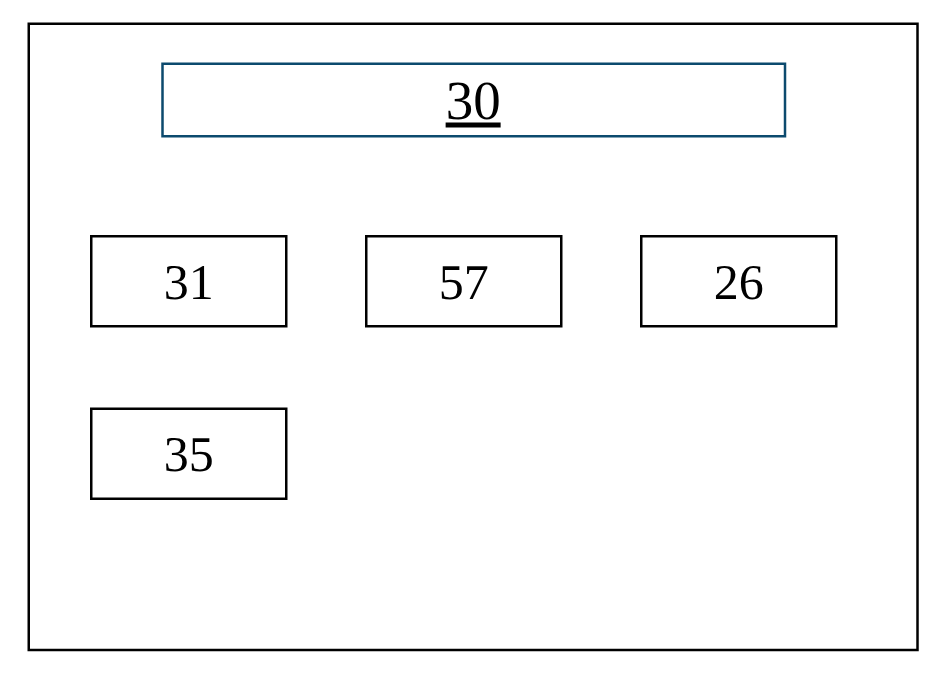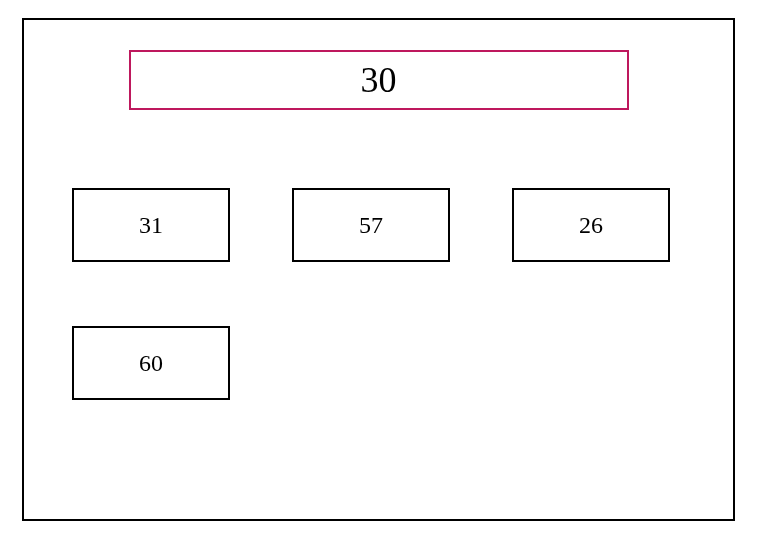--- a/index.html
+++ b/index.html
@@ -23,39 +23,40 @@
       flex-direction: column;
     }
     .header-row {
       display: flex;
       justify-content: center;
       margin-bottom: 78px;
     }
     .header-box {
       width: 500px;
       height: 60px;
-      border: 2px solid #be185d;
+      border: 2px solid #0c4a6e;
       display: flex;
       align-items: center;
       justify-content: center;
-      font-size: 36px;
+      font-size: 44px;
+      text-decoration: underline;
     }
     .row {
       display: flex;
       gap: 62px;
       margin-bottom: 64px;
     }
     .box {
       width: 158px;
       height: 74px;
       border: 2px solid #000;
       display: flex;
       align-items: center;
       justify-content: center;
-      font-size: 24px;
+      font-size: 40px;
     }
   </style>
 </head>
 <body>
 
 <div class="container">
   <div class="header-row">
     <div class="header-box">
       <span>30</span>
     </div>
@@ -66,16 +67,16 @@
     </div>
     <div class="box">
       <span>57</span>
     </div>
     <div class="box">
       <span>26</span>
     </div>
   </div>
   <div class="row">
     <div class="box">
-      <span>60</span>
+      <span>35</span>
     </div>
   </div>
 </div>
 
 </body></html>

